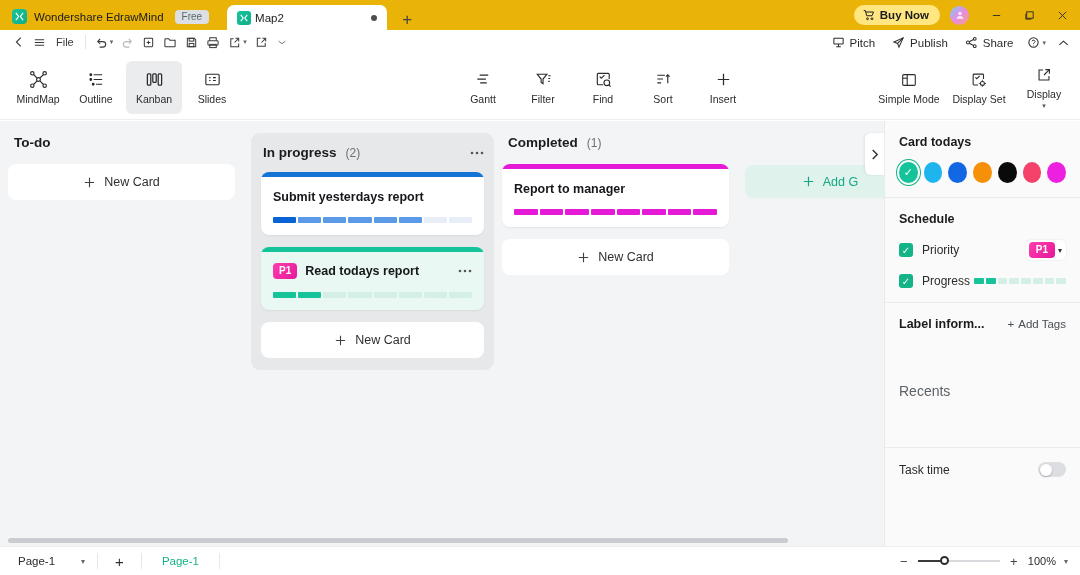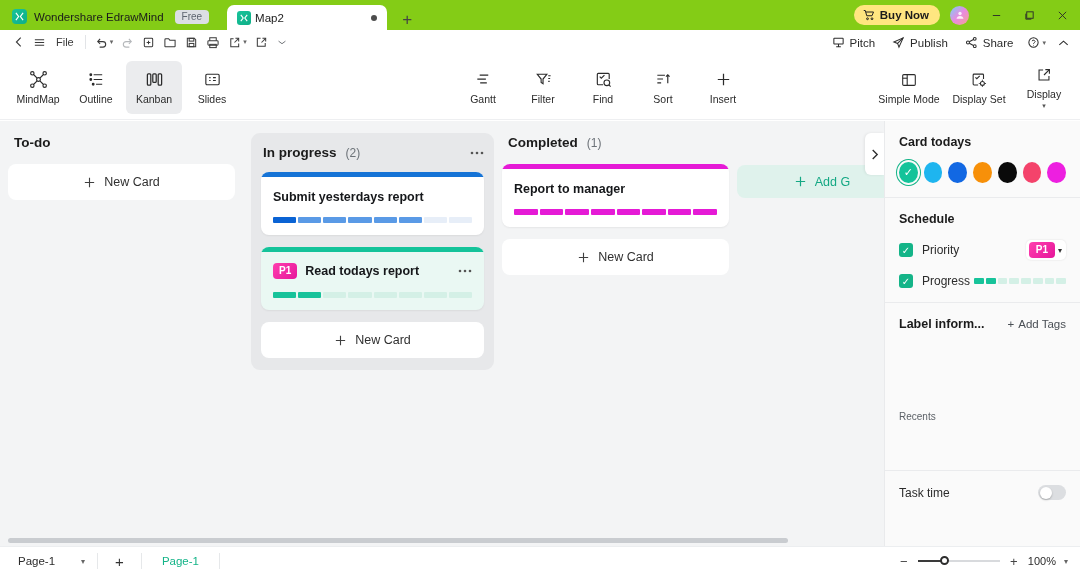--- a/index.html
+++ b/index.html
@@ -7,21 +7,21 @@
     width: 1080px; height: 575px;
     font-family: "Liberation Sans", sans-serif;
     background: #ffffff;
     overflow: hidden;
     -webkit-font-smoothing: antialiased;
   }
 
   
   .titlebar {
     height: 30px; width: 100%;
-    background: #84cc16;
+    background: #eab308;
     display: flex; align-items: flex-end;
     position: relative;
   }
   .app-brand {
     display: flex; align-items: center; gap: 7px;
     padding: 0 10px 6px 12px;
   }
   .app-logo {
     width: 15px; height: 15px; border-radius: 4px;
     background: linear-gradient(135deg,#18c39a,#0fae87);
@@ -194,21 +194,21 @@
     color: #fff; font-size: 10px; font-weight: bold;
     border-radius: 4px; padding: 2px 6px 3px;
   }
   .seg-bar { display: flex; gap: 2px; margin-top: 13px; }
   .seg { flex: 1; height: 6px; border-radius: 1px; }
   .card.tealcard { background: #eaf8f3; }
   .card.tealcard .card-body { padding: 11px 12px 12px; }
 
   
   .addgroup {
-    width: 170px; flex-shrink: 0;
+    margin-left: 8px; width: 170px; flex-shrink: 0;
     background: #dff2ec; border-radius: 8px;
     height: 33px; display: flex; align-items: center;
     justify-content: center; gap: 8px;
     font-size: 12.5px; color: #14a884; cursor: pointer;
     margin-top: 32px; overflow: hidden; white-space: nowrap;
   }
   .board-next {
     position: absolute; right: 0; top: 12px;
     width: 19px; height: 42px;
     background: #ffffff; border-radius: 6px 0 0 6px;
@@ -270,21 +270,21 @@
     color: #fff; font-size: 10px; font-weight: bold;
     border-radius: 4px; padding: 2px 7px 3px;
   }
   .prio-pill .cv { font-size: 8px; color: #333; }
   .rp-seg { margin-left: auto; display: flex; gap: 2px; width: 92px; }
   .rp-seg .seg { height: 6px; border-radius: 1px; }
   .add-tags {
     margin-left: auto; display: flex; align-items: center; gap: 4px;
     font-size: 11.5px; color: #4a4f55; cursor: pointer;
   }
-  .recents { font-size: 10px; color: #5c6167; margin-top: 80px; }
+  .recents { font-size: 14px; color: #5c6167; margin-top: 52px; }
   .toggle {
     margin-left: auto; width: 28px; height: 15px;
     background: #dcdee1; border-radius: 9px;
     position: relative; cursor: pointer;
   }
   .toggle .knob {
     position: absolute; left: 1.5px; top: 1.5px;
     width: 12px; height: 12px; border-radius: 50%;
     background: #ffffff; box-shadow: 0 1px 2px rgba(0,0,0,.25);
   }

